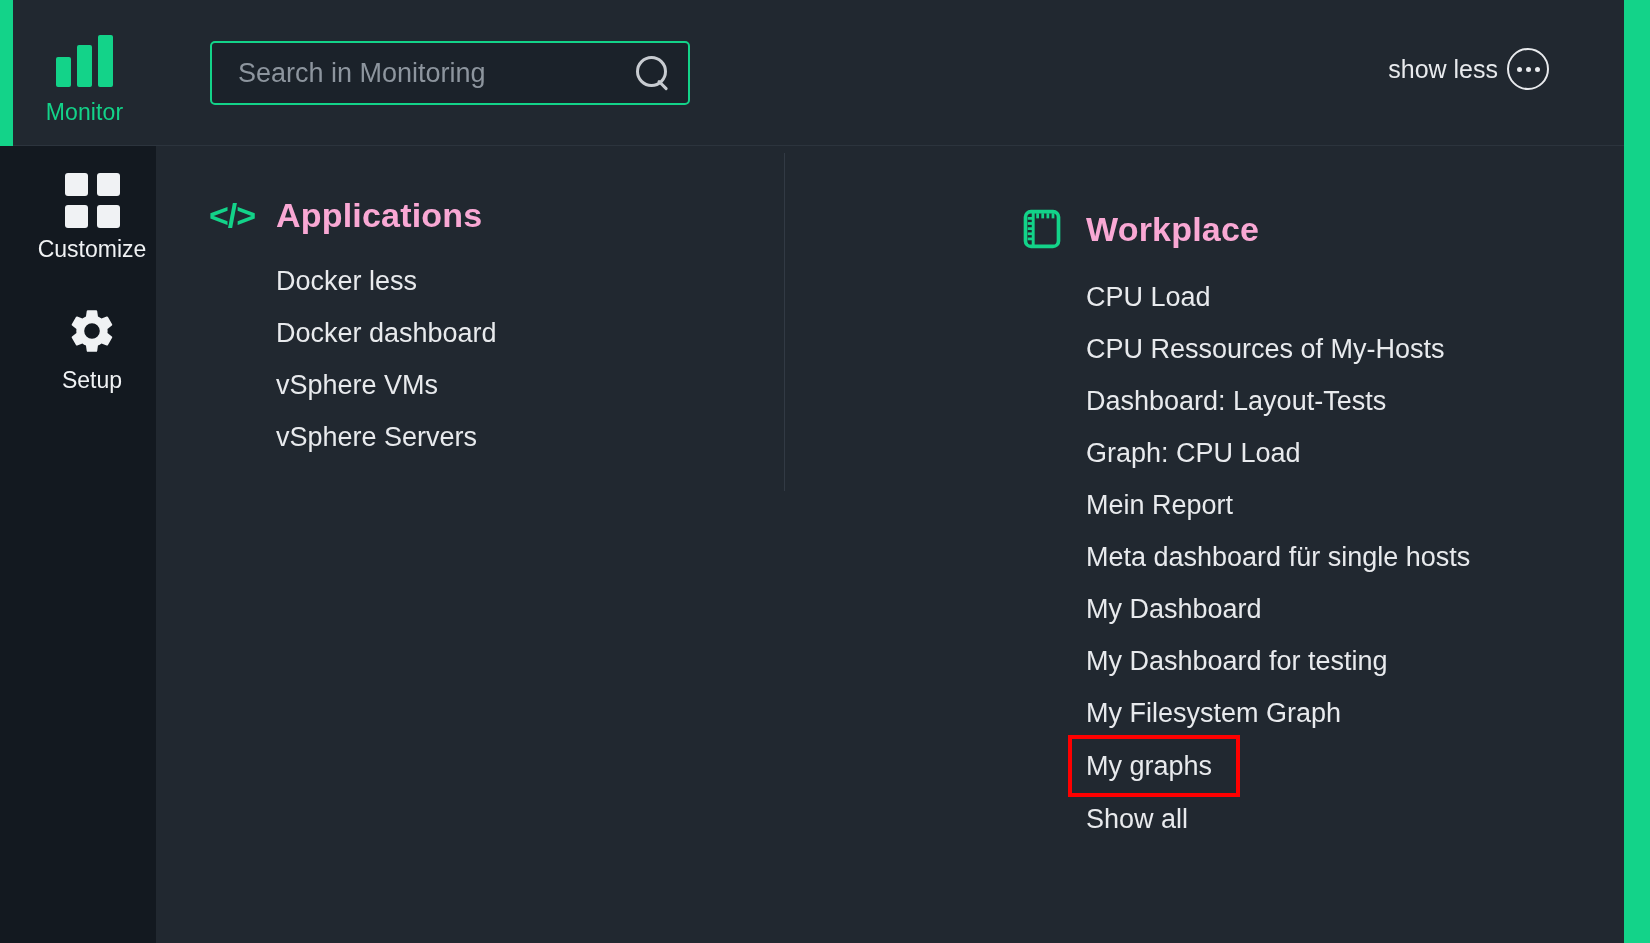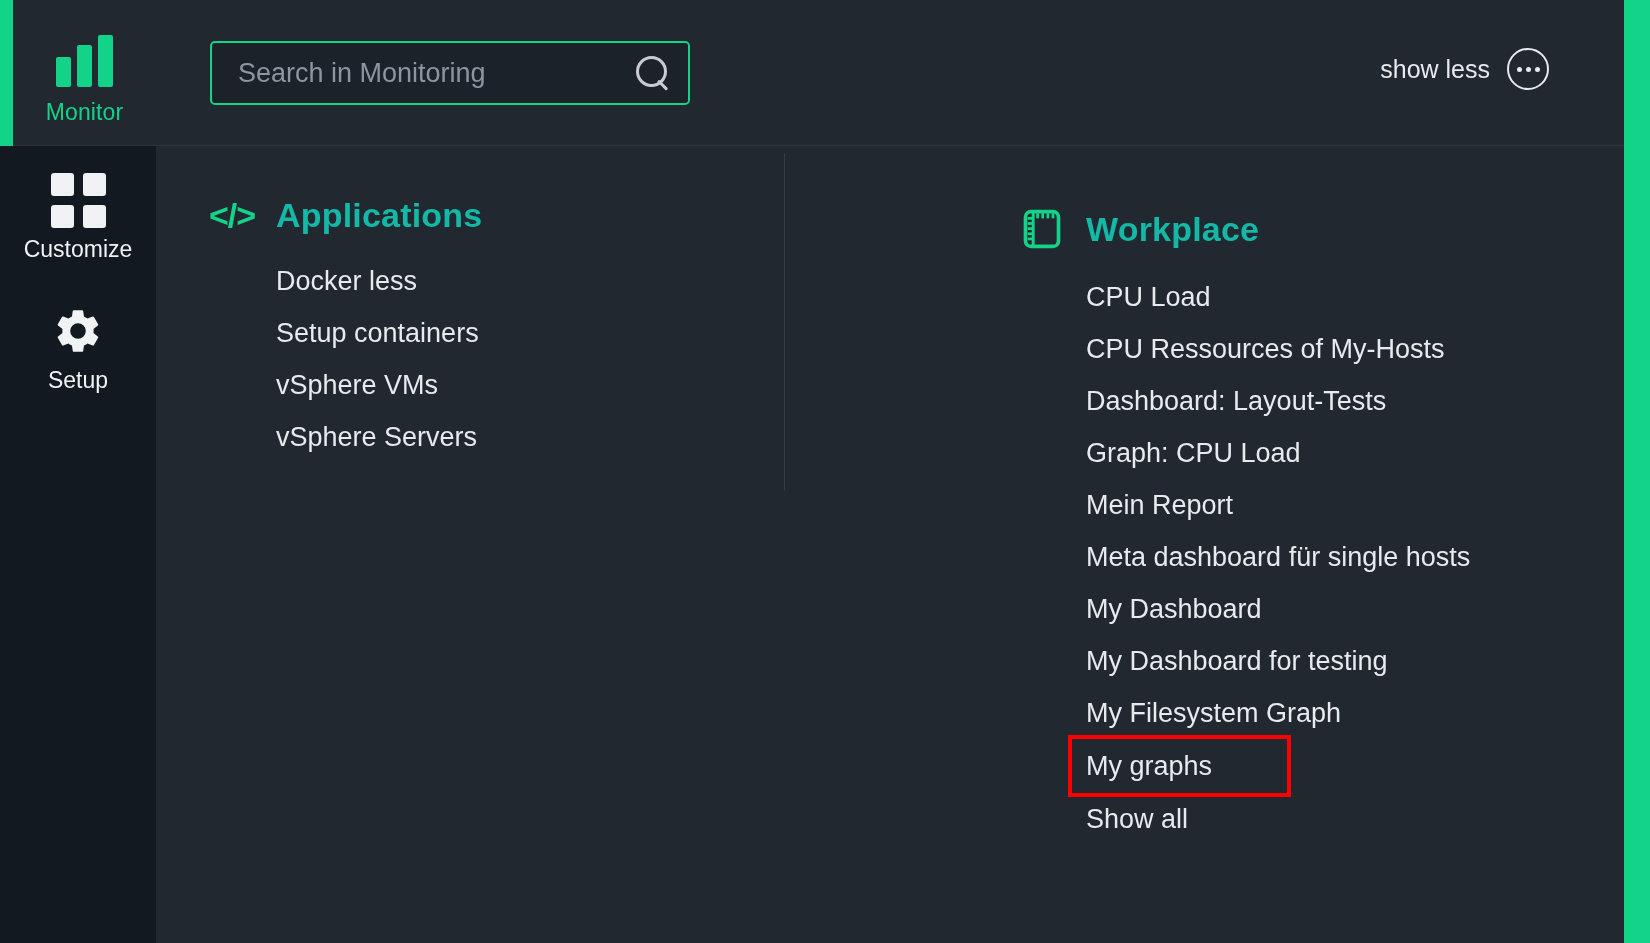--- a/index.html
+++ b/index.html
@@ -136,21 +136,21 @@
     transform-origin: left center;
   }
 
   
   .header-right {
     position: absolute;
     top: 48px;
     right: 75px;
     display: flex;
     align-items: center;
-    gap: 17px;
+    gap: 9px;
   }
   .show-less-label {
     color: #e8eaed;
     font-size: 25px;
     cursor: pointer;
   }
   .more-btn {
     width: 42px;
     height: 42px;
     border: 2px solid #e8eaed;
@@ -178,20 +178,21 @@
     height: 797px;
     background: #131920;
   }
   .sb-item {
     width: 156px;
     padding: 26px 0 14px;
     display: flex;
     flex-direction: column;
     align-items: center;
     cursor: pointer;
+    margin-left: 14px;
   }
   .sb-icon {
     height: 56px;
     display: flex;
     align-items: center;
     justify-content: center;
     margin-bottom: 8px;
   }
   .sb-label {
     color: #f0f2f4;
@@ -238,21 +239,21 @@
   .topic.workplace { left: 862px; top: 60px; width: 520px; }
 
   .topic-head {
     display: flex;
     align-items: center;
     gap: 20px;
     margin-bottom: 19px;
     cursor: pointer;
   }
   .topic-title {
-    color: #14b8a6;
+    color: #f9a8d4;
     font-size: 34px;
     font-weight: bold;
     letter-spacing: .2px;
   }
 
   
   .code-icon {
     width: 48px; height: 42px;
     display: flex; align-items: center; justify-content: center;
     color: #13d389;
@@ -272,21 +273,21 @@
     line-height: 52px;
     padding-left: 68px;
     cursor: pointer;
     white-space: normal;
   }
   .topic-list li.bold { font-weight: normal; }
   .topic-list li.highlight {
     display: inline-block;
     box-shadow: 0 0 0 4px #fe0000;
     padding-left: 14px;
-    padding-right: 75px;
+    padding-right: 24px;
     margin-left: 54px;
     line-height: 54px;
   }
 </style>
 </head>
 <body>
 
 <div id="app">
 
   <div class="header">
@@ -345,21 +346,21 @@
 
     <div class="col-divider"></div>
 
     <div class="topic applications">
       <div class="topic-head">
         <div class="code-icon">&lt;/&gt;</div>
         <div class="topic-title">Applications</div>
       </div>
       <ul class="topic-list">
         <li>Docker less</li>
-        <li>Setup containers</li>
+        <li>Docker dashboard</li>
         <li>vSphere VMs</li>
         <li>vSphere Servers</li>
       </ul>
     </div>
 
     <div class="topic workplace">
       <div class="topic-head">
         <div class="notebook-icon">
           <svg width="44" height="44" viewBox="0 0 24 24" fill="none" stroke="#13d389" stroke-width="2">
             <rect x="3" y="2.5" width="18" height="19" rx="3"></rect>

